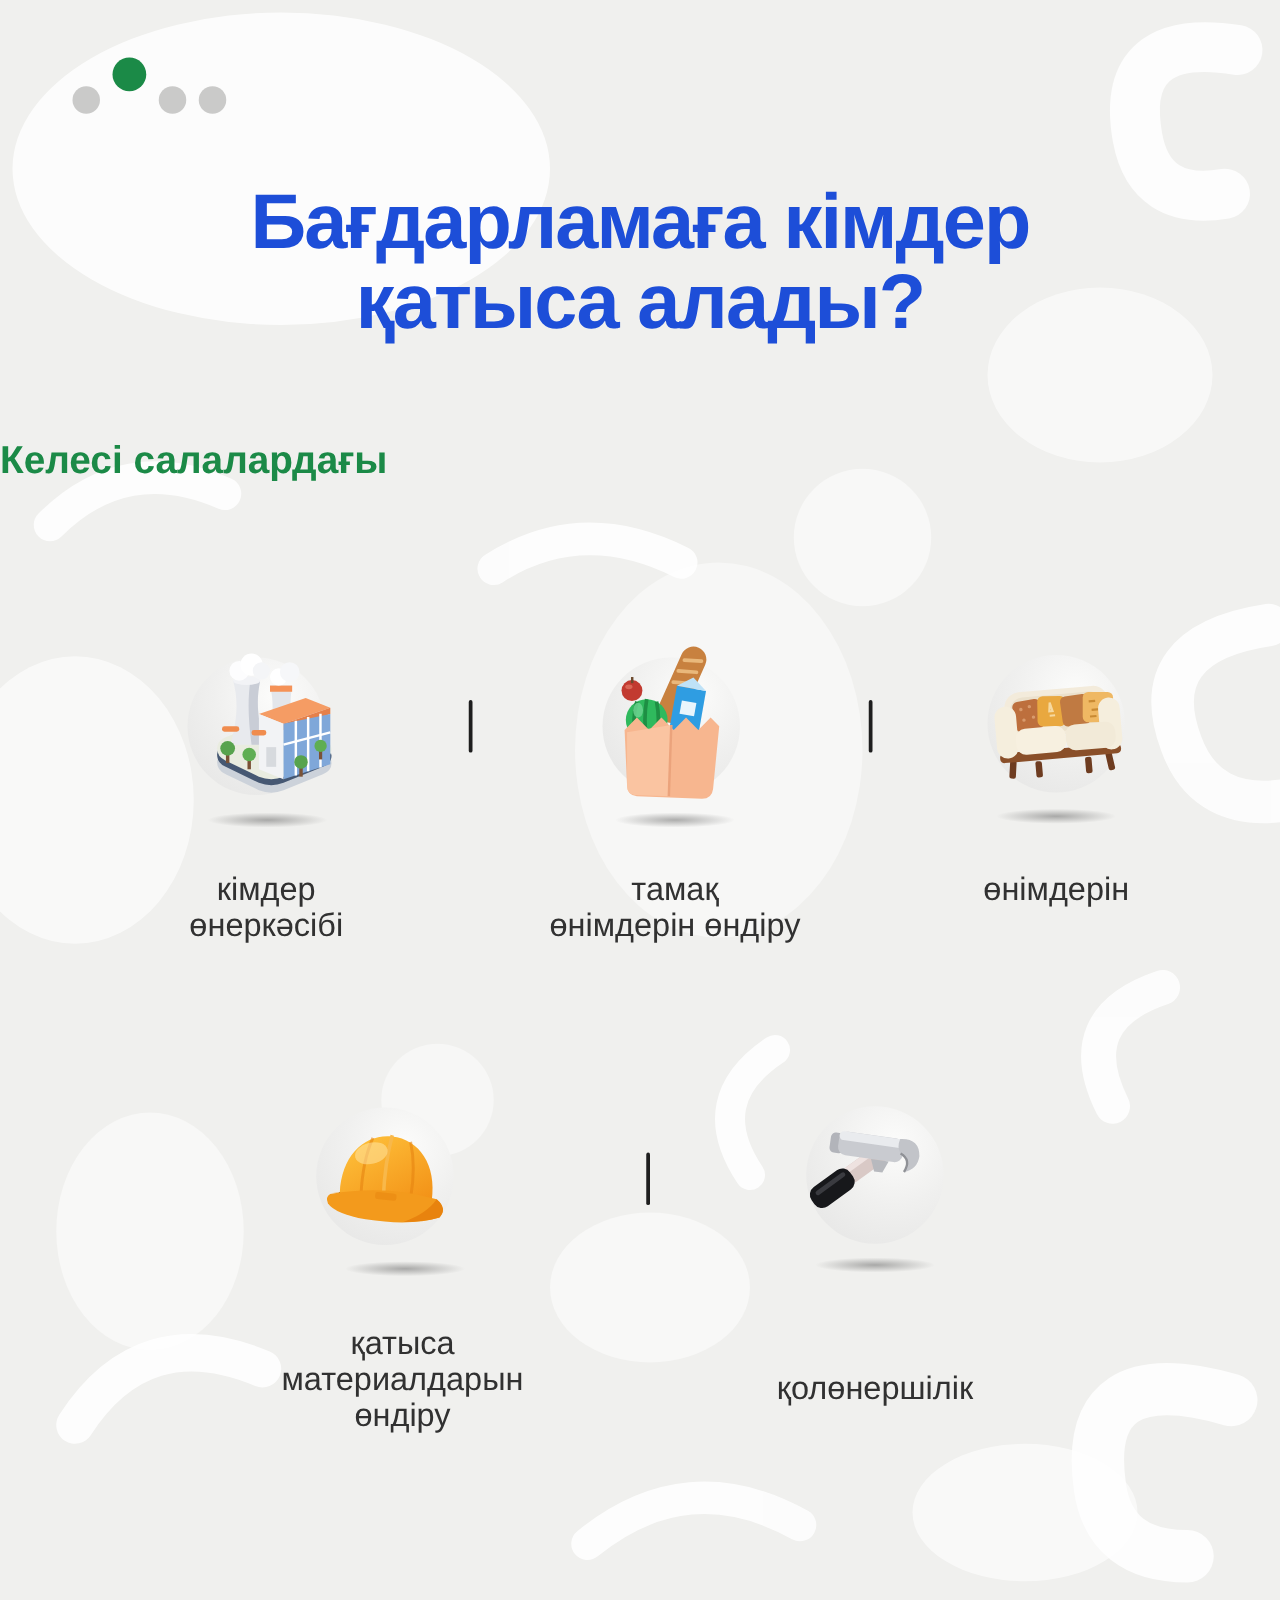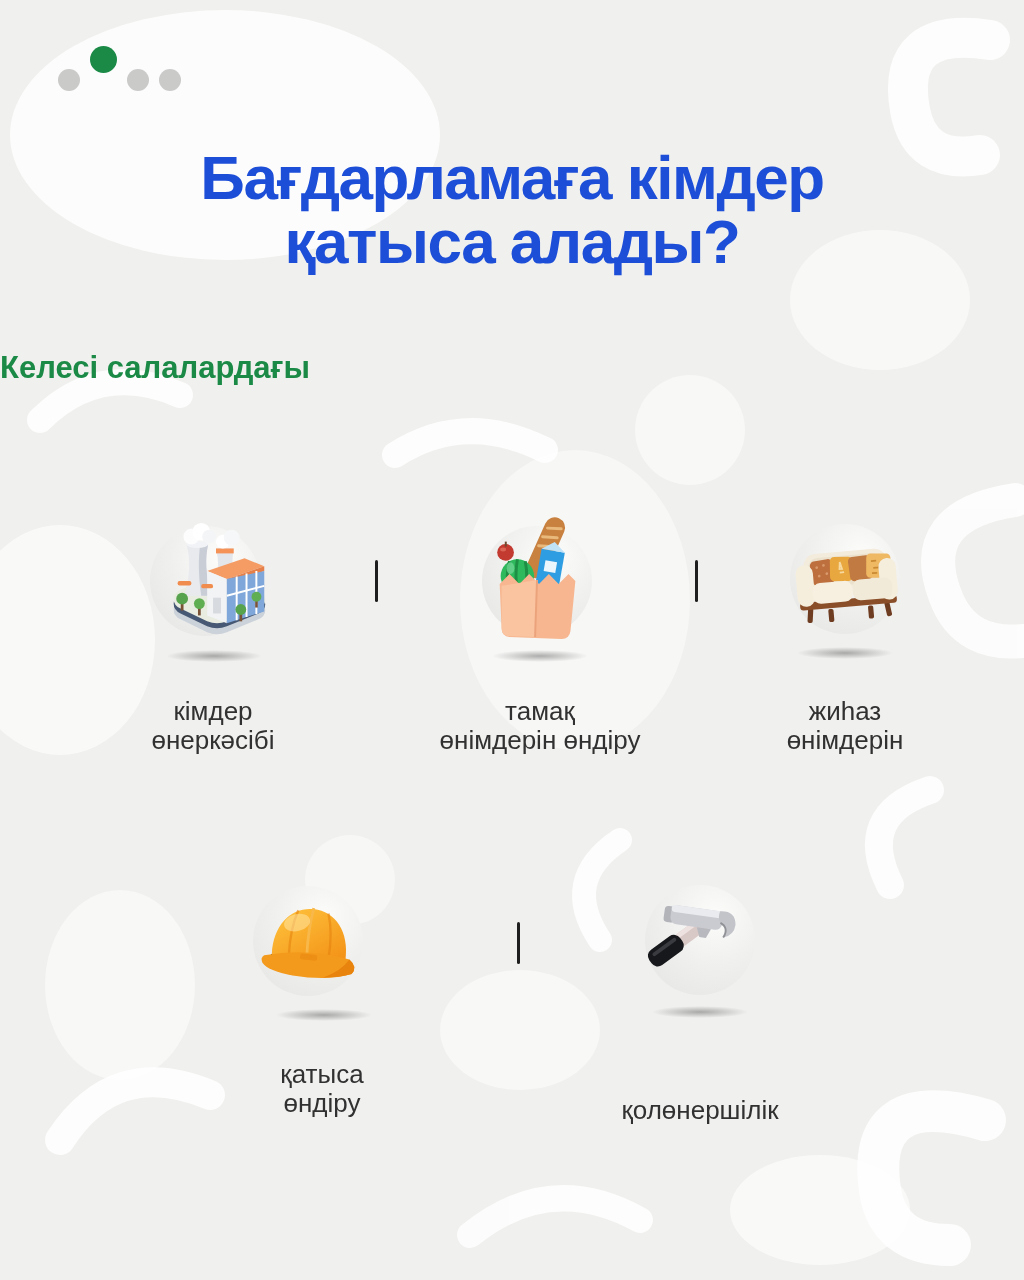--- a/index.html
+++ b/index.html
@@ -198,21 +198,20 @@
         <rect x="100" y="28" width="28" height="28" rx="5" fill="#efb863" transform="rotate(5 114 42)"></rect>
         <path d="M106,36 l6,0 M108,44 l8,0 M106,50 l6,0" stroke="#c98a33" stroke-width="2"></path>
         <rect x="18" y="34" width="20" height="48" rx="10" fill="#f5eedd"></rect>
         <rect x="114" y="34" width="20" height="48" rx="10" fill="#f5eedd"></rect>
         <rect x="36" y="56" width="46" height="24" rx="9" fill="#f7f0e0"></rect>
         <rect x="82" y="56" width="46" height="24" rx="9" fill="#f2ead8"></rect>
       </g>
     </svg>
     <div class="shadow" style="left:797px;top:647px;width:96px;"></div>
     <div class="label" style="left:695px;top:697px;width:300px;">
-      <span>жиһаз</span>
       <span>өнімдерін</span>
     </div>
   </div>
 
   <div>
     <div class="circle" style="left:253px;top:886px;"></div>
     <svg class="icon-svg" style="left:252px;top:888px;" width="114" height="106" viewBox="0 0 120 112">
       <defs>
         <linearGradient id="hatGrad" x1="0" y1="0" x2="1" y2="1">
           <stop offset="0" stop-color="#ffc53e"></stop>
@@ -226,20 +225,21 @@
         <path d="M61,21 C58,40 58,58 59,74" stroke="#f8b84a" stroke-width="3" fill="none"></path>
         <ellipse cx="45" cy="38" rx="14" ry="9" fill="#ffe9ad" opacity="0.5" transform="rotate(-20 45 38)"></ellipse>
         <path d="M14,76 Q60,63 104,71 Q114,78 108,86 Q84,96 46,94 Q20,92 13,84 Q10,79 14,76 Z" fill="#f39a1c"></path>
         <path d="M104,71 Q114,78 108,86 Q96,91 78,93 Q97,84 104,71 Z" fill="#e8830e"></path>
         <rect x="52" y="70" width="18" height="6" rx="2" fill="#e8830e" opacity="0.5"></rect>
       </g>
     </svg>
     <div class="shadow" style="left:276px;top:1009px;width:96px;"></div>
     <div class="label" style="left:142px;top:1060px;width:360px;">
       <span>қатыса</span>
+      <span>материалдарын</span>
       <span>өндіру</span>
     </div>
   </div>
 
   <div class="divider" style="left:517px;top:922px;"></div>
 
   <div>
     <div class="circle" style="left:645px;top:885px;"></div>
     <svg class="icon-svg" style="left:642px;top:882px;" width="114" height="114" viewBox="0 0 120 120">
       <g transform="rotate(8 60 60)">

